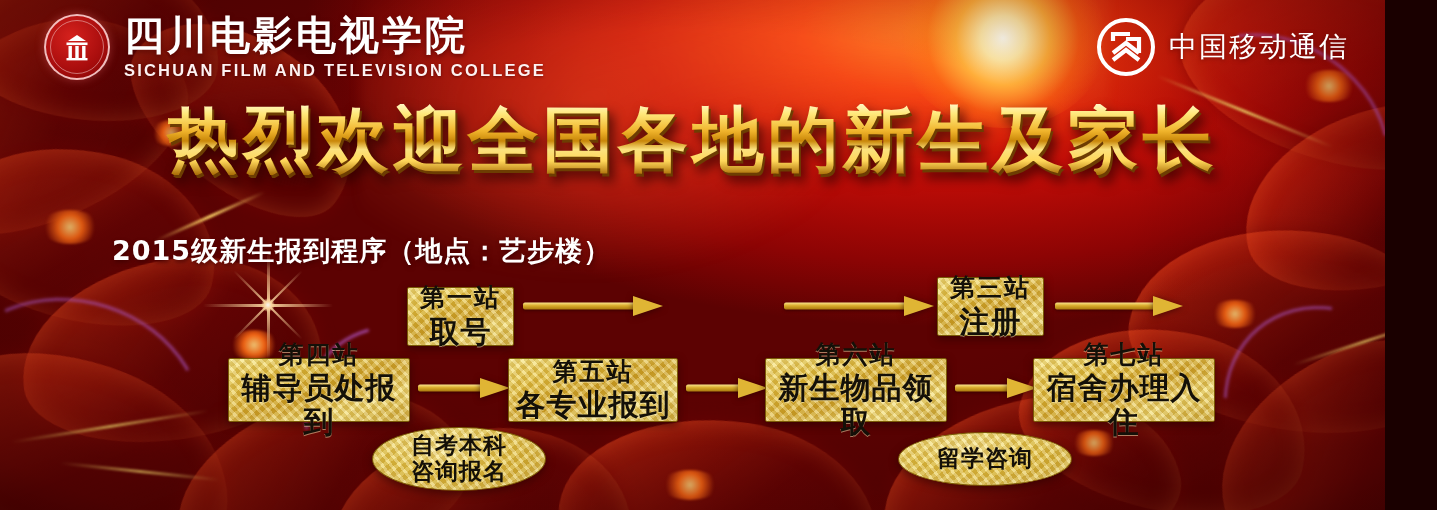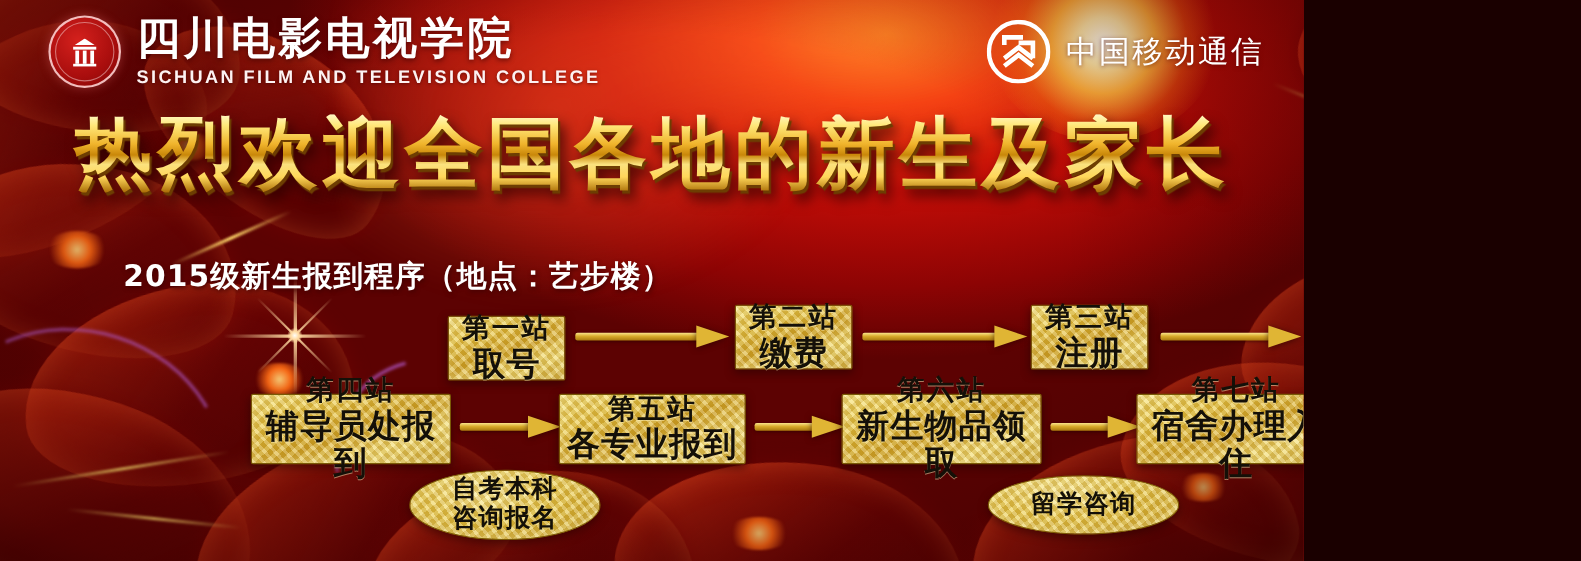--- a/index.html
+++ b/index.html
@@ -1,20 +1,20 @@
 <!DOCTYPE html>
 <html><head>
 <meta charset="utf-8">
 <style>
   html,body{margin:0;padding:0;background:#1a0000;}
   body{font-family:"DejaVu Sans","Liberation Sans",sans-serif;}
 
   #banner{
     position:relative;
-    width:1185px;height:510px;
+    width:1385px;height:510px;
     overflow:hidden;
     background:#8e0606;
   }
 
   
   .bg-base{
     position:absolute;inset:0;
     background:
       radial-gradient(ellipse 46% 58% at 68% 6%,  #ff7a1a 0%, #f3350c 22%, #c20d07 48%, #8d0404 78%, #5c0202 100%),
       linear-gradient(180deg,#a50b08 0%,#8c0605 45%,#5e0202 100%);
@@ -289,24 +289,20 @@
     <div class="gbox" style="left:407px;top:287px;width:105px;height:57px;">
       <span class="l1">第一站</span>
       <span class="l2">取号</span>
     </div>
 
     <div class="arrow" style="left:523px;top:296px;width:140px;">
       <div class="shaft" style="width:112px;"></div>
         <div class="head"></div>
     </div>
 
-    <div class="gbox" style="left:668px;top:277px;width:105px;height:57px;">
-      <span class="l1">第二站</span>
-      <span class="l2">缴费</span>
-    </div>
 
     <div class="arrow" style="left:784px;top:296px;width:150px;">
       <div class="shaft" style="width:122px;"></div>
         <div class="head"></div>
     </div>
 
     <div class="gbox" style="left:937px;top:277px;width:105px;height:57px;">
       <span class="l1">第三站</span>
       <span class="l2">注册</span>
     </div>

